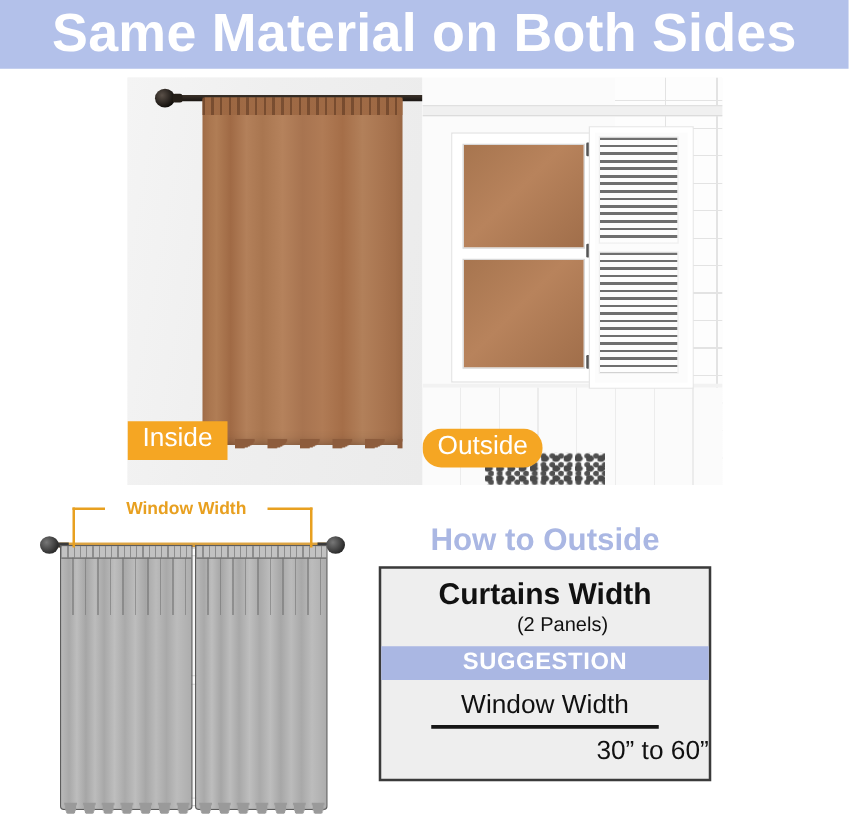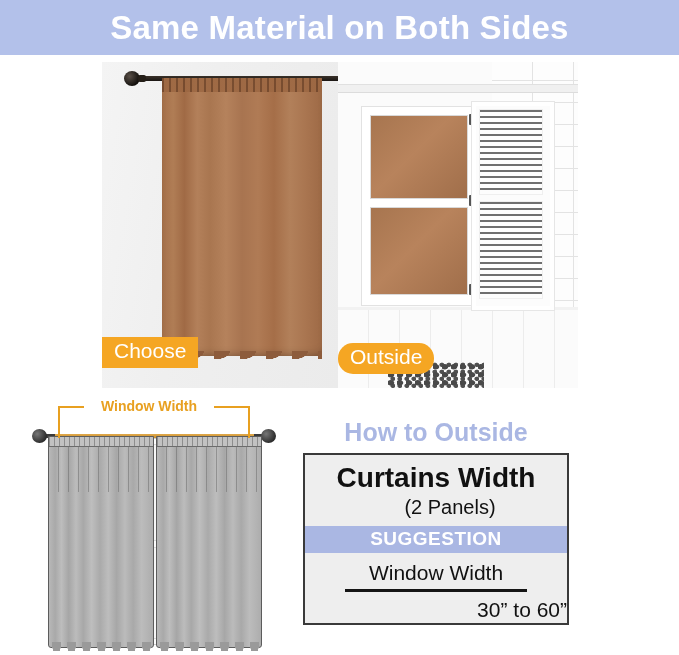--- a/index.html
+++ b/index.html
@@ -2,21 +2,21 @@
 <html><head>
 <meta charset="utf-8">
 <style>
   html,body{margin:0;padding:0;background:#fff;}
   body{width:679px;height:655px;position:relative;overflow:hidden;
        font-family:"Liberation Sans","DejaVu Sans",sans-serif;color:#111;}
 
   
   .banner{position:absolute;left:0;top:0;width:679px;height:55px;
           background:#b3c1ea;display:flex;align-items:center;justify-content:center;}
-  .banner-title{color:#ffffff;font-size:33px;font-weight:bold;letter-spacing:.2px;
+  .banner-title{color:#ffffff;font-size:43px;font-weight:bold;letter-spacing:.2px;
                 line-height:1;white-space:nowrap;}
 
   
   .photos{position:absolute;left:102px;top:62px;width:476px;height:326px;display:flex;}
   .photo{position:relative;overflow:hidden;}
   .photo-inside{width:236px;height:326px;background:#f1f1f1;}
   .photo-outside{width:240px;height:326px;background:#fdfdfd;}
 
   
   .wall{position:absolute;inset:0;background:
@@ -120,23 +120,23 @@
   .panel-hem{position:absolute;left:0;bottom:-4px;width:100%;height:9px;
         background:radial-gradient(ellipse at 50% 0,#9a9a9a 45%,transparent 46%) repeat-x;
         background-size:15px 18px;}
 
   
   .choose-title{position:absolute;left:303px;top:420px;width:266px;text-align:center;
         color:#aab7e3;font-size:25px;font-weight:bold;line-height:1;}
   .choose-box{position:absolute;left:303px;top:453px;width:266px;height:172px;
         background:#eeeeee;border:2px solid #3a3a3a;box-sizing:border-box;}
   .cb-row{text-align:center;}
-  .cb-title{font-size:28px;font-weight:bold;margin-top:7px;line-height:1.15;}
+  .cb-title{font-size:24px;font-weight:bold;margin-top:7px;line-height:1.15;}
   .cb-sub{font-size:20px;margin-top:2px;line-height:1.25;}
-  .cb-sub2{font-size:20px;margin-top:1px;line-height:1.25;margin-left:28px;}
+  .cb-sub2{font-size:16px;margin-top:1px;line-height:1.25;margin-left:28px;}
   .cb-suggestion{margin-top:6px;background:#aab7e3;color:#ffffff;font-size:19px;
         font-weight:bold;letter-spacing:.5px;padding:2px 0 3px;text-align:center;}
   .cb-ww{font-size:21px;margin-top:7px;text-align:center;line-height:1.2;}
   .cb-rule{width:182px;height:3px;background:#151515;margin:4px auto 0;}
   .cb-range{font-size:21px;margin-top:5px;text-align:right;line-height:1.2;}
 
   .disclaimer{position:absolute;left:0;top:634px;width:679px;text-align:left;
         font-size:14.5px;color:#333;margin-top:45px;}
   .disclaimer span{display:inline-block;padding-left:18px;}
 </style>
@@ -151,21 +151,21 @@
 
   <div class="photo photo-inside">
     <div class="wall"></div>
     <div class="rod"></div>
     <div class="finial"></div>
     <div class="finial-neck"></div>
     <div class="curtain">
       <div class="curtain-head"></div>
       <div class="curtain-hem"></div>
     </div>
-    <div class="badge badge-inside">Choose</div>
+    <div class="badge badge-inside">Inside</div>
   </div>
 
   <div class="photo photo-outside">
     <div class="siding"></div>
     <div class="siding-brick"></div>
     <div class="trim-top"></div>
     <div class="siding-boards"></div>
     <div class="win-frame">
       <div class="win-pane top"></div>
       <div class="win-pane bot"></div>

